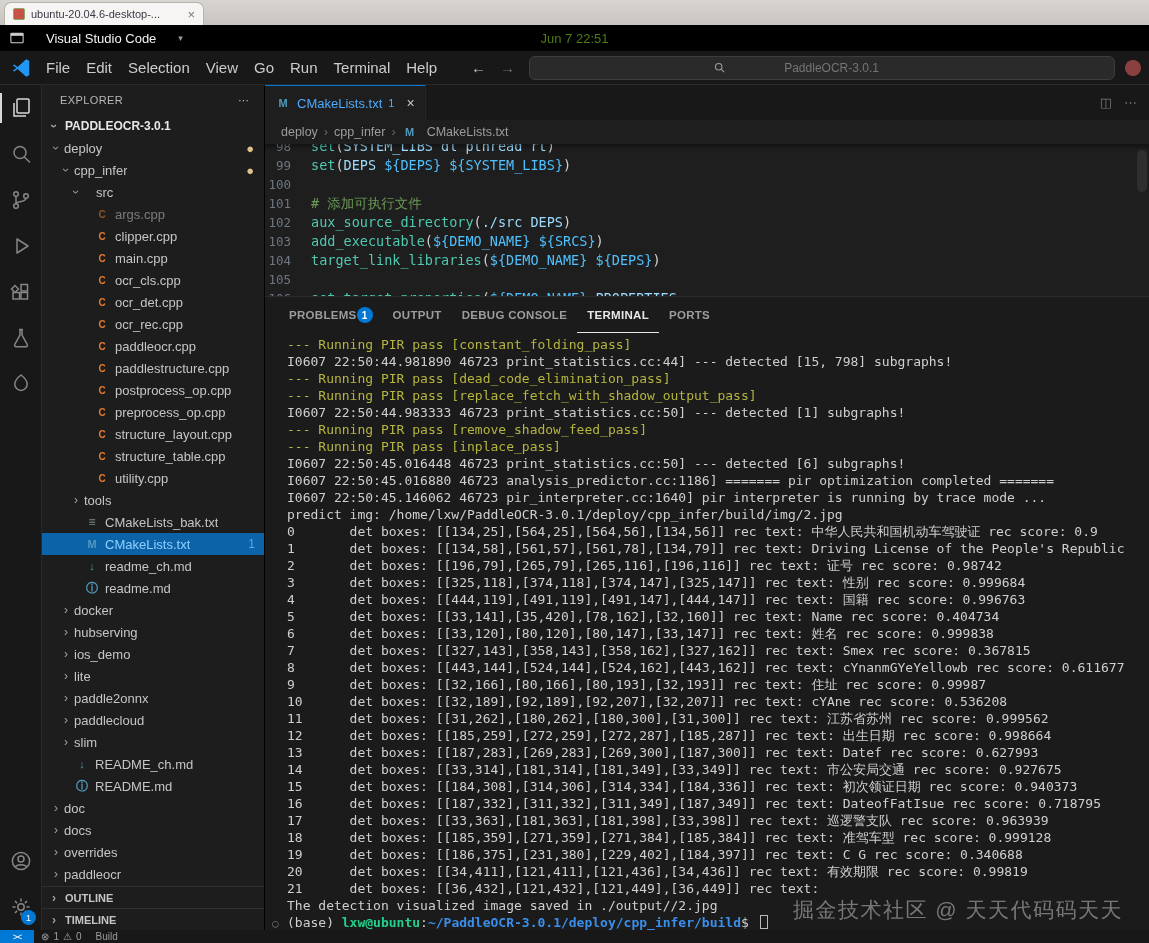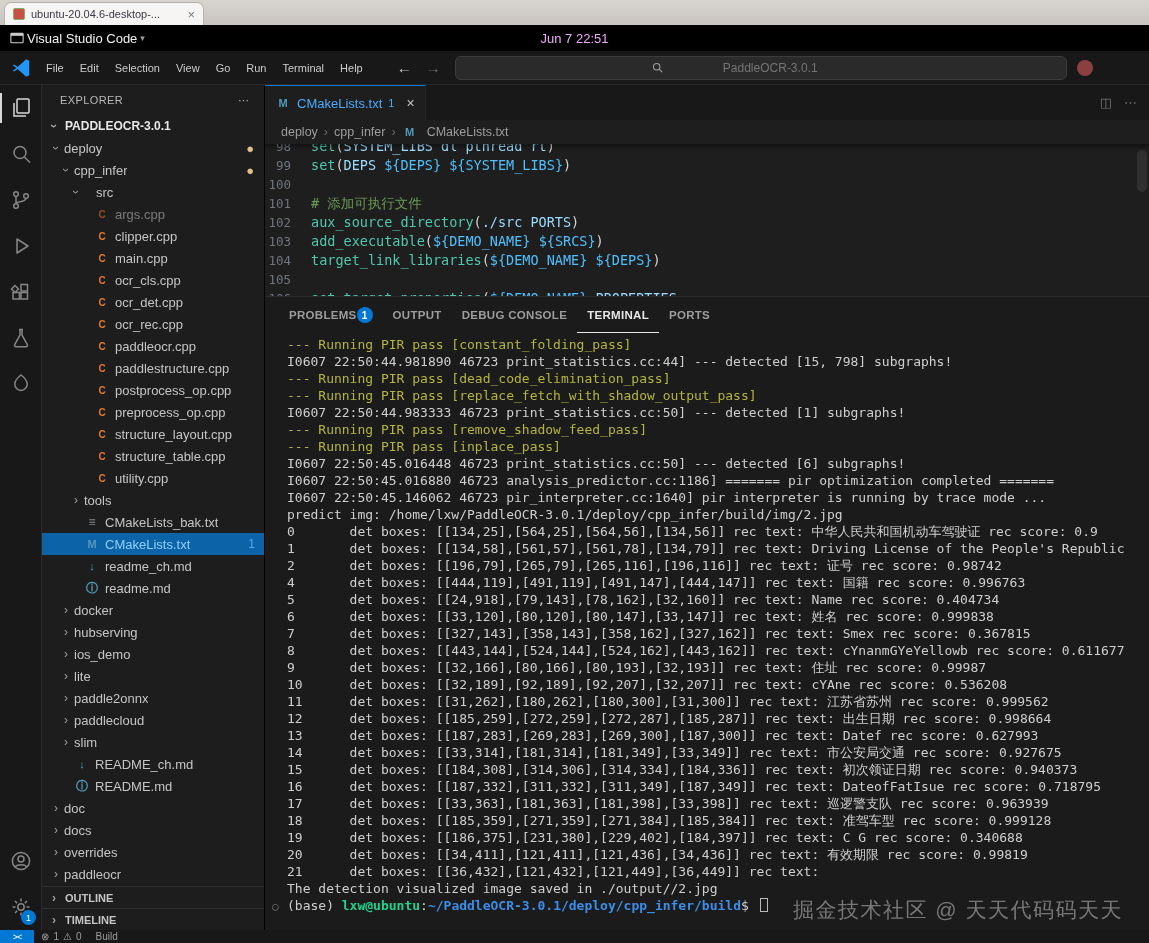--- a/index.html
+++ b/index.html
@@ -8,30 +8,30 @@
 
   
   .vm-bar { height:25px; background:linear-gradient(#d8d4d0,#c9c4c0); display:flex; align-items:flex-end; }
   .vm-tab { height:23px; width:200px; margin-left:4px; background:#f6f5f3; border-radius:7px 7px 0 0; display:flex; align-items:center; gap:6px; padding:0 8px; border:1px solid #b7b2ae; border-bottom:none; }
   .vm-tab-icon { width:12px; height:12px; border:1px solid #8a6; background:#c75146; border-radius:2px; flex:none; }
   .vm-tab-title { font-size:11px; color:#3d3846; white-space:nowrap; overflow:hidden; flex:1; }
   .vm-tab-close { color:#777; font-size:13px; line-height:1; }
 
   
   .gnome-bar { height:26px; background:#000; display:flex; align-items:center; padding:0 10px; position:relative; }
-  .gnome-left { display:flex; align-items:center; gap:3px; }
+  .gnome-left { display:flex; align-items:center; gap:22px; }
   .gnome-appname { font-size:13px; color:#f2f2f2; }
   .gnome-caret { font-size:9px; color:#9a9a9a; }
-  .gnome-clock { position:absolute; left:50%; transform:translateX(-50%); font-size:13px; color:#f0abfc; }
+  .gnome-clock { position:absolute; left:50%; transform:translateX(-50%); font-size:13px; color:#4d7c0f; }
 
   
   .titlebar { height:34px; background:#181818; display:flex; align-items:center; padding:0 8px; border-bottom:1px solid #2a2a2a; }
   .vsc-logo { width:22px; height:22px; margin:0 6px 0 2px; flex:none; }
   .menu-bar { display:flex; }
-  .menu-item { font-size:11px; color:#cccccc; padding:4px 8px; border-radius:4px; white-space:nowrap; }
+  .menu-item { font-size:15px; color:#cccccc; padding:4px 8px; border-radius:4px; white-space:nowrap; }
   .nav-arrows { display:flex; gap:14px; margin:0 14px 0 26px; color:#c5c5c5; font-size:15px; }
   .nav-arrows .dim { color:#6e6e6e; }
   .command-center { flex:1; max-width:612px; height:24px; background:#2a2a2a; border:1px solid #3c3c3c; border-radius:6px; display:flex; align-items:center; justify-content:center; gap:6px; color:#9d9d9d; }
   .command-center input { background:transparent; border:none; outline:none; color:#9d9d9d; font-size:12px; text-align:center; width:200px; font-family:"Liberation Sans",sans-serif; }
   .tb-avatar { width:16px; height:16px; border-radius:50%; background:#8b4040; margin-left:10px; flex:none; }
 
   
   .main { display:flex; height:845px; }
 
   
@@ -434,21 +434,21 @@
           <div class="code-line">
             <span class="ln">100</span>
             <span class="code-text"></span>
           </div>
           <div class="code-line">
             <span class="ln">101</span>
             <span class="code-text"><span class="c-com"># 添加可执行文件</span></span>
           </div>
           <div class="code-line">
             <span class="ln">102</span>
-            <span class="code-text"><span class="c-cmd">aux_source_directory</span><span class="c-p">(</span><span class="c-arg">./src PORTS</span><span class="c-p">)</span></span>
+            <span class="code-text"><span class="c-cmd">aux_source_directory</span><span class="c-p">(</span><span class="c-arg">./src DEPS</span><span class="c-p">)</span></span>
           </div>
           <div class="code-line">
             <span class="ln">103</span>
             <span class="code-text"><span class="c-cmd">add_executable</span><span class="c-p">(</span><span class="c-var">${DEMO_NAME}</span><span class="c-p"> </span><span class="c-var">${SRCS}</span><span class="c-p">)</span></span>
           </div>
           <div class="code-line">
             <span class="ln">104</span>
             <span class="code-text"><span class="c-cmd">target_link_libraries</span><span class="c-p">(</span><span class="c-var">${DEMO_NAME}</span><span class="c-p"> </span><span class="c-var">${DEPS}</span><span class="c-p">)</span></span>
           </div>
           <div class="code-line">
@@ -491,22 +491,23 @@
             <div class="tline">I0607 22:50:44.983333 46723 print_statistics.cc:50] --- detected [1] subgraphs!</div>
             <div class="tline t-y">--- Running PIR pass [remove_shadow_feed_pass]</div>
             <div class="tline t-y">--- Running PIR pass [inplace_pass]</div>
             <div class="tline">I0607 22:50:45.016448 46723 print_statistics.cc:50] --- detected [6] subgraphs!</div>
             <div class="tline">I0607 22:50:45.016880 46723 analysis_predictor.cc:1186] ======= pir optimization completed =======</div>
             <div class="tline">I0607 22:50:45.146062 46723 pir_interpreter.cc:1640] pir interpreter is running by trace mode ...</div>
             <div class="tline">predict img: /home/lxw/PaddleOCR-3.0.1/deploy/cpp_infer/build/img/2.jpg</div>
             <div class="tline">0       det boxes: [[134,25],[564,25],[564,56],[134,56]] rec text: 中华人民共和国机动车驾驶证 rec score: 0.9</div>
             <div class="tline">1       det boxes: [[134,58],[561,57],[561,78],[134,79]] rec text: Driving License of the People's Republic</div>
             <div class="tline">2       det boxes: [[196,79],[265,79],[265,116],[196,116]] rec text: 证号 rec score: 0.98742</div>
+            <div class="tline">3       det boxes: [[325,118],[374,118],[374,147],[325,147]] rec text: 性别 rec score: 0.999684</div>
             <div class="tline">4       det boxes: [[444,119],[491,119],[491,147],[444,147]] rec text: 国籍 rec score: 0.996763</div>
-            <div class="tline">5       det boxes: [[24,918],[79,143],[78,162],[32,160]] rec text: Name rec score: 0.404734</div>
+            <div class="tline">5       det boxes: [[33,141],[35,420],[78,162],[32,160]] rec text: Name rec score: 0.404734</div>
             <div class="tline">6       det boxes: [[33,120],[80,120],[80,147],[33,147]] rec text: 姓名 rec score: 0.999838</div>
             <div class="tline">7       det boxes: [[327,143],[358,143],[358,162],[327,162]] rec text: Smex rec score: 0.367815</div>
             <div class="tline">8       det boxes: [[443,144],[524,144],[524,162],[443,162]] rec text: cYnanmGYeYellowb rec score: 0.611677</div>
             <div class="tline">9       det boxes: [[32,166],[80,166],[80,193],[32,193]] rec text: 住址 rec score: 0.99987</div>
             <div class="tline">10      det boxes: [[32,189],[92,189],[92,207],[32,207]] rec text: cYAne rec score: 0.536208</div>
             <div class="tline">11      det boxes: [[31,262],[180,262],[180,300],[31,300]] rec text: 江苏省苏州 rec score: 0.999562</div>
             <div class="tline">12      det boxes: [[185,259],[272,259],[272,287],[185,287]] rec text: 出生日期 rec score: 0.998664</div>
             <div class="tline">13      det boxes: [[187,283],[269,283],[269,300],[187,300]] rec text: Datef rec score: 0.627993</div>
             <div class="tline">14      det boxes: [[33,314],[181,314],[181,349],[33,349]] rec text: 市公安局交通 rec score: 0.927675</div>
             <div class="tline">15      det boxes: [[184,308],[314,306],[314,334],[184,336]] rec text: 初次领证日期 rec score: 0.940373</div>

